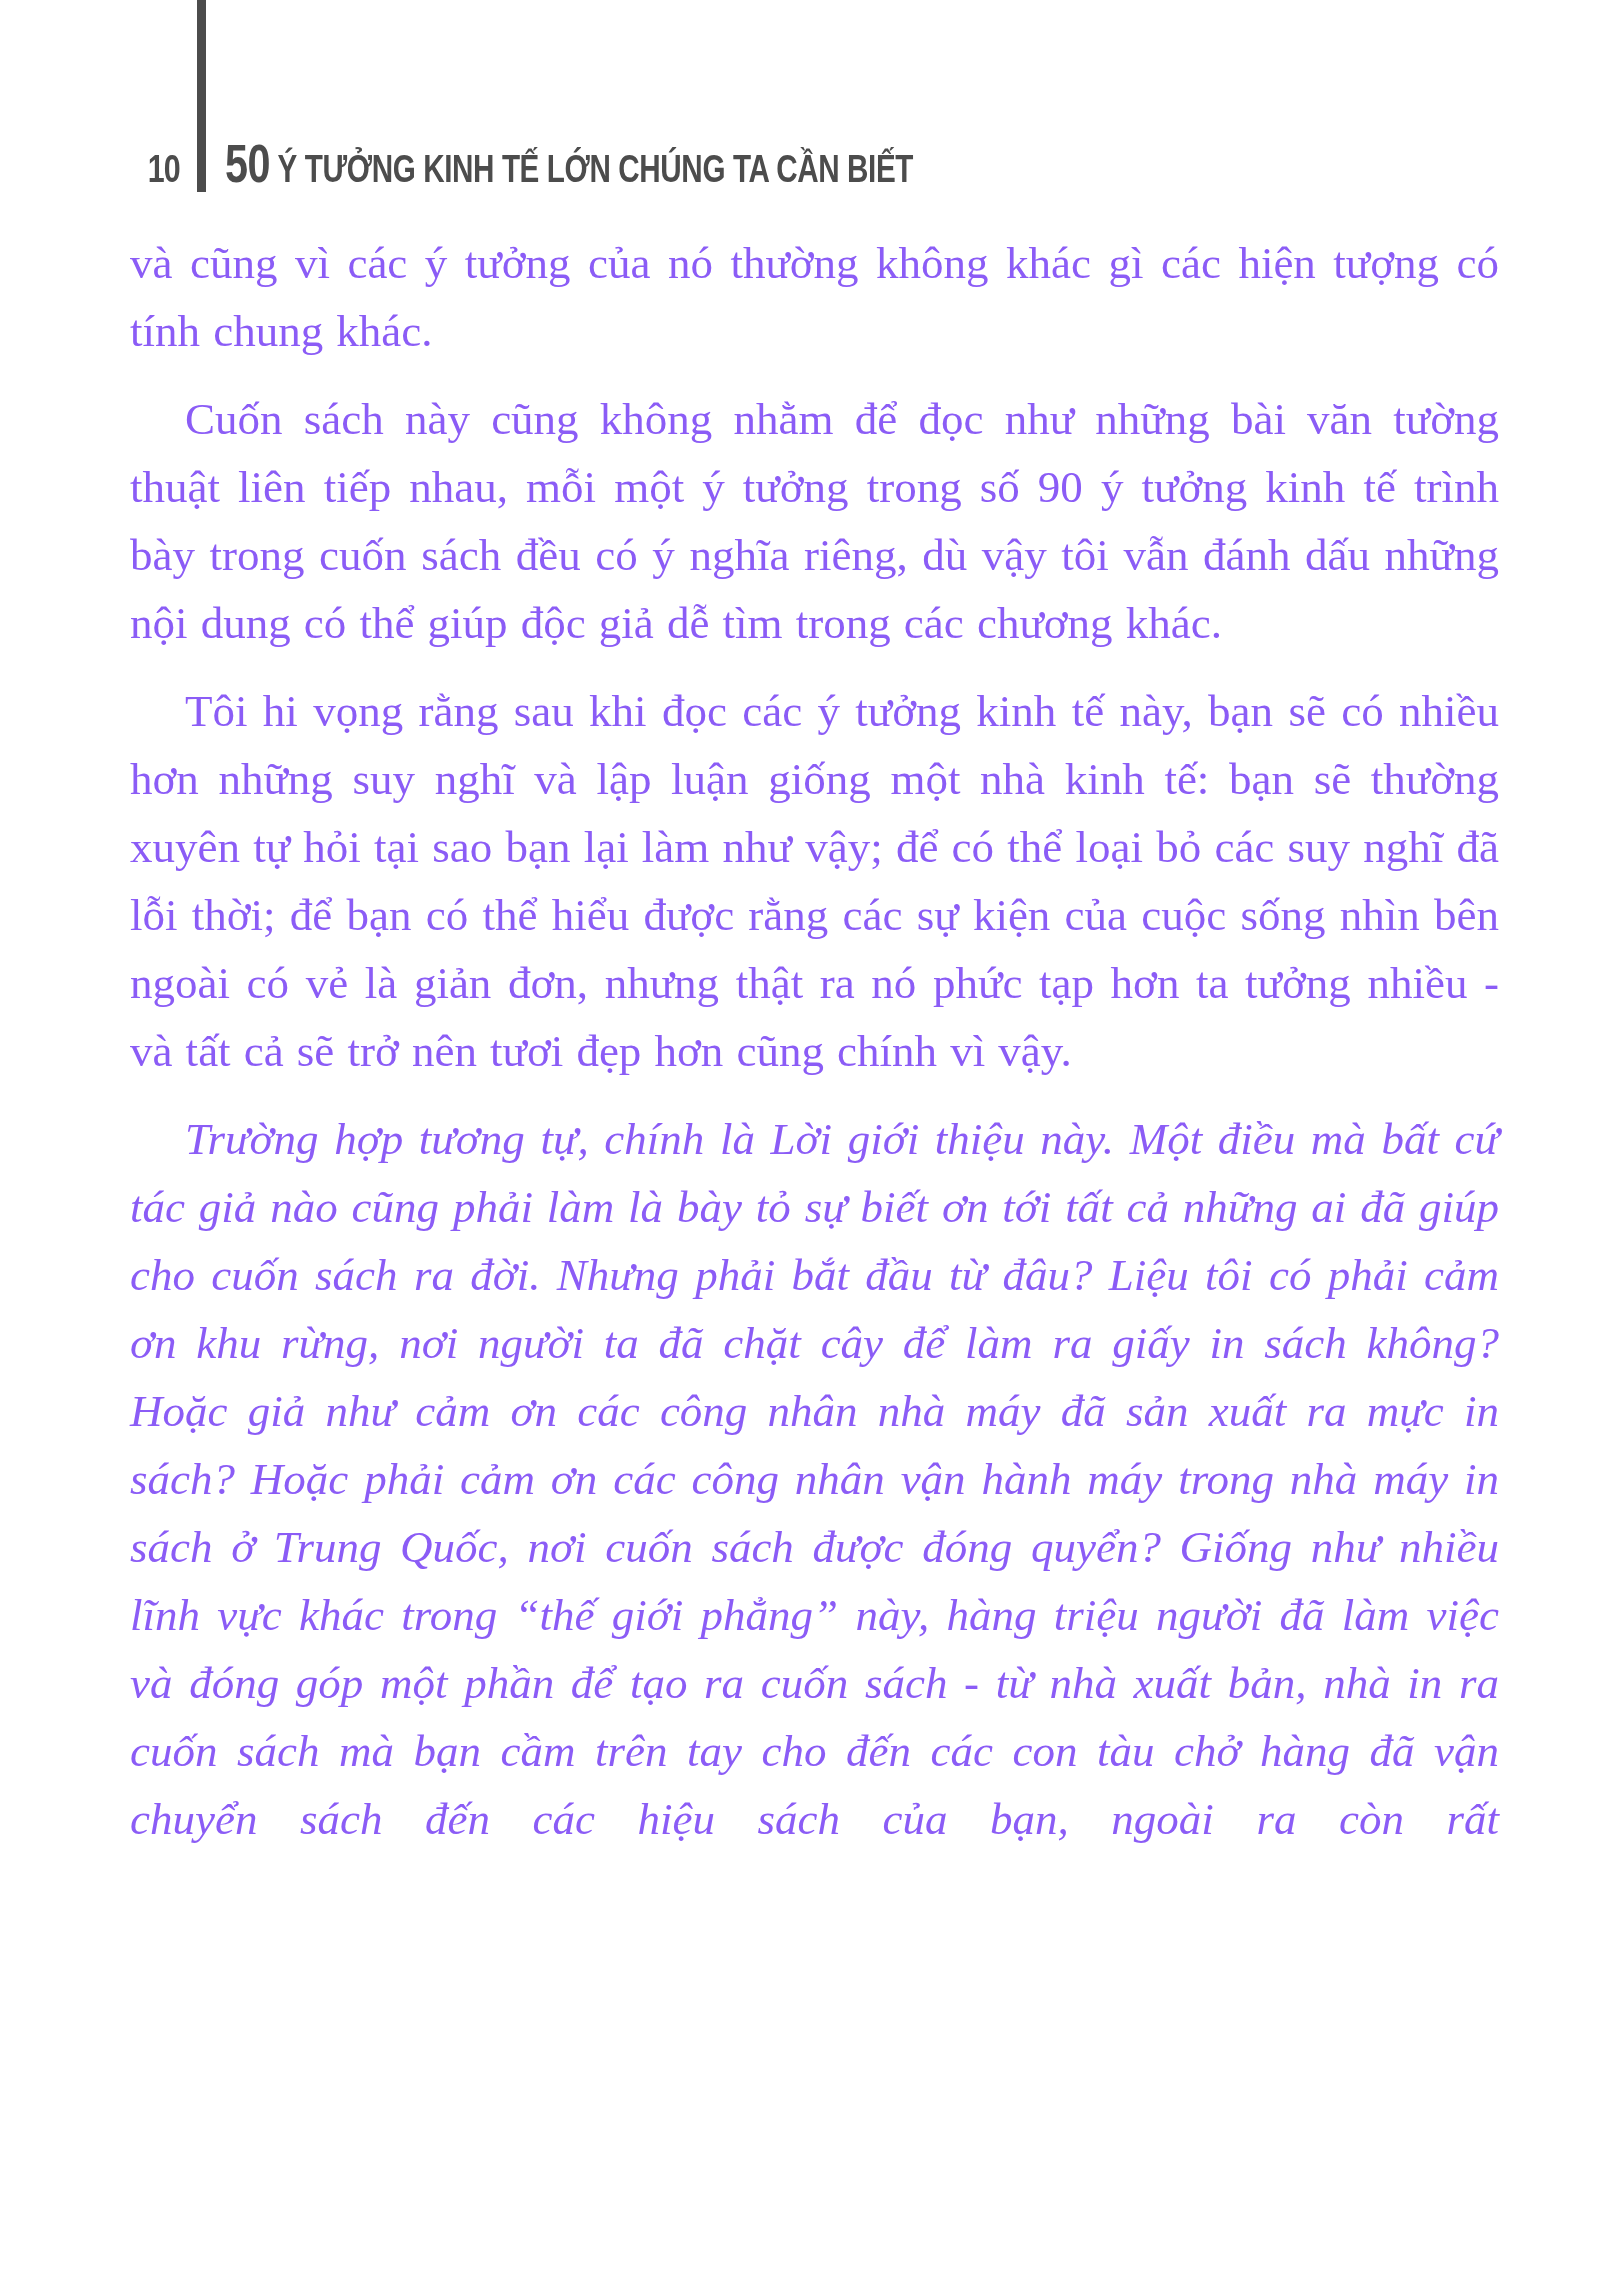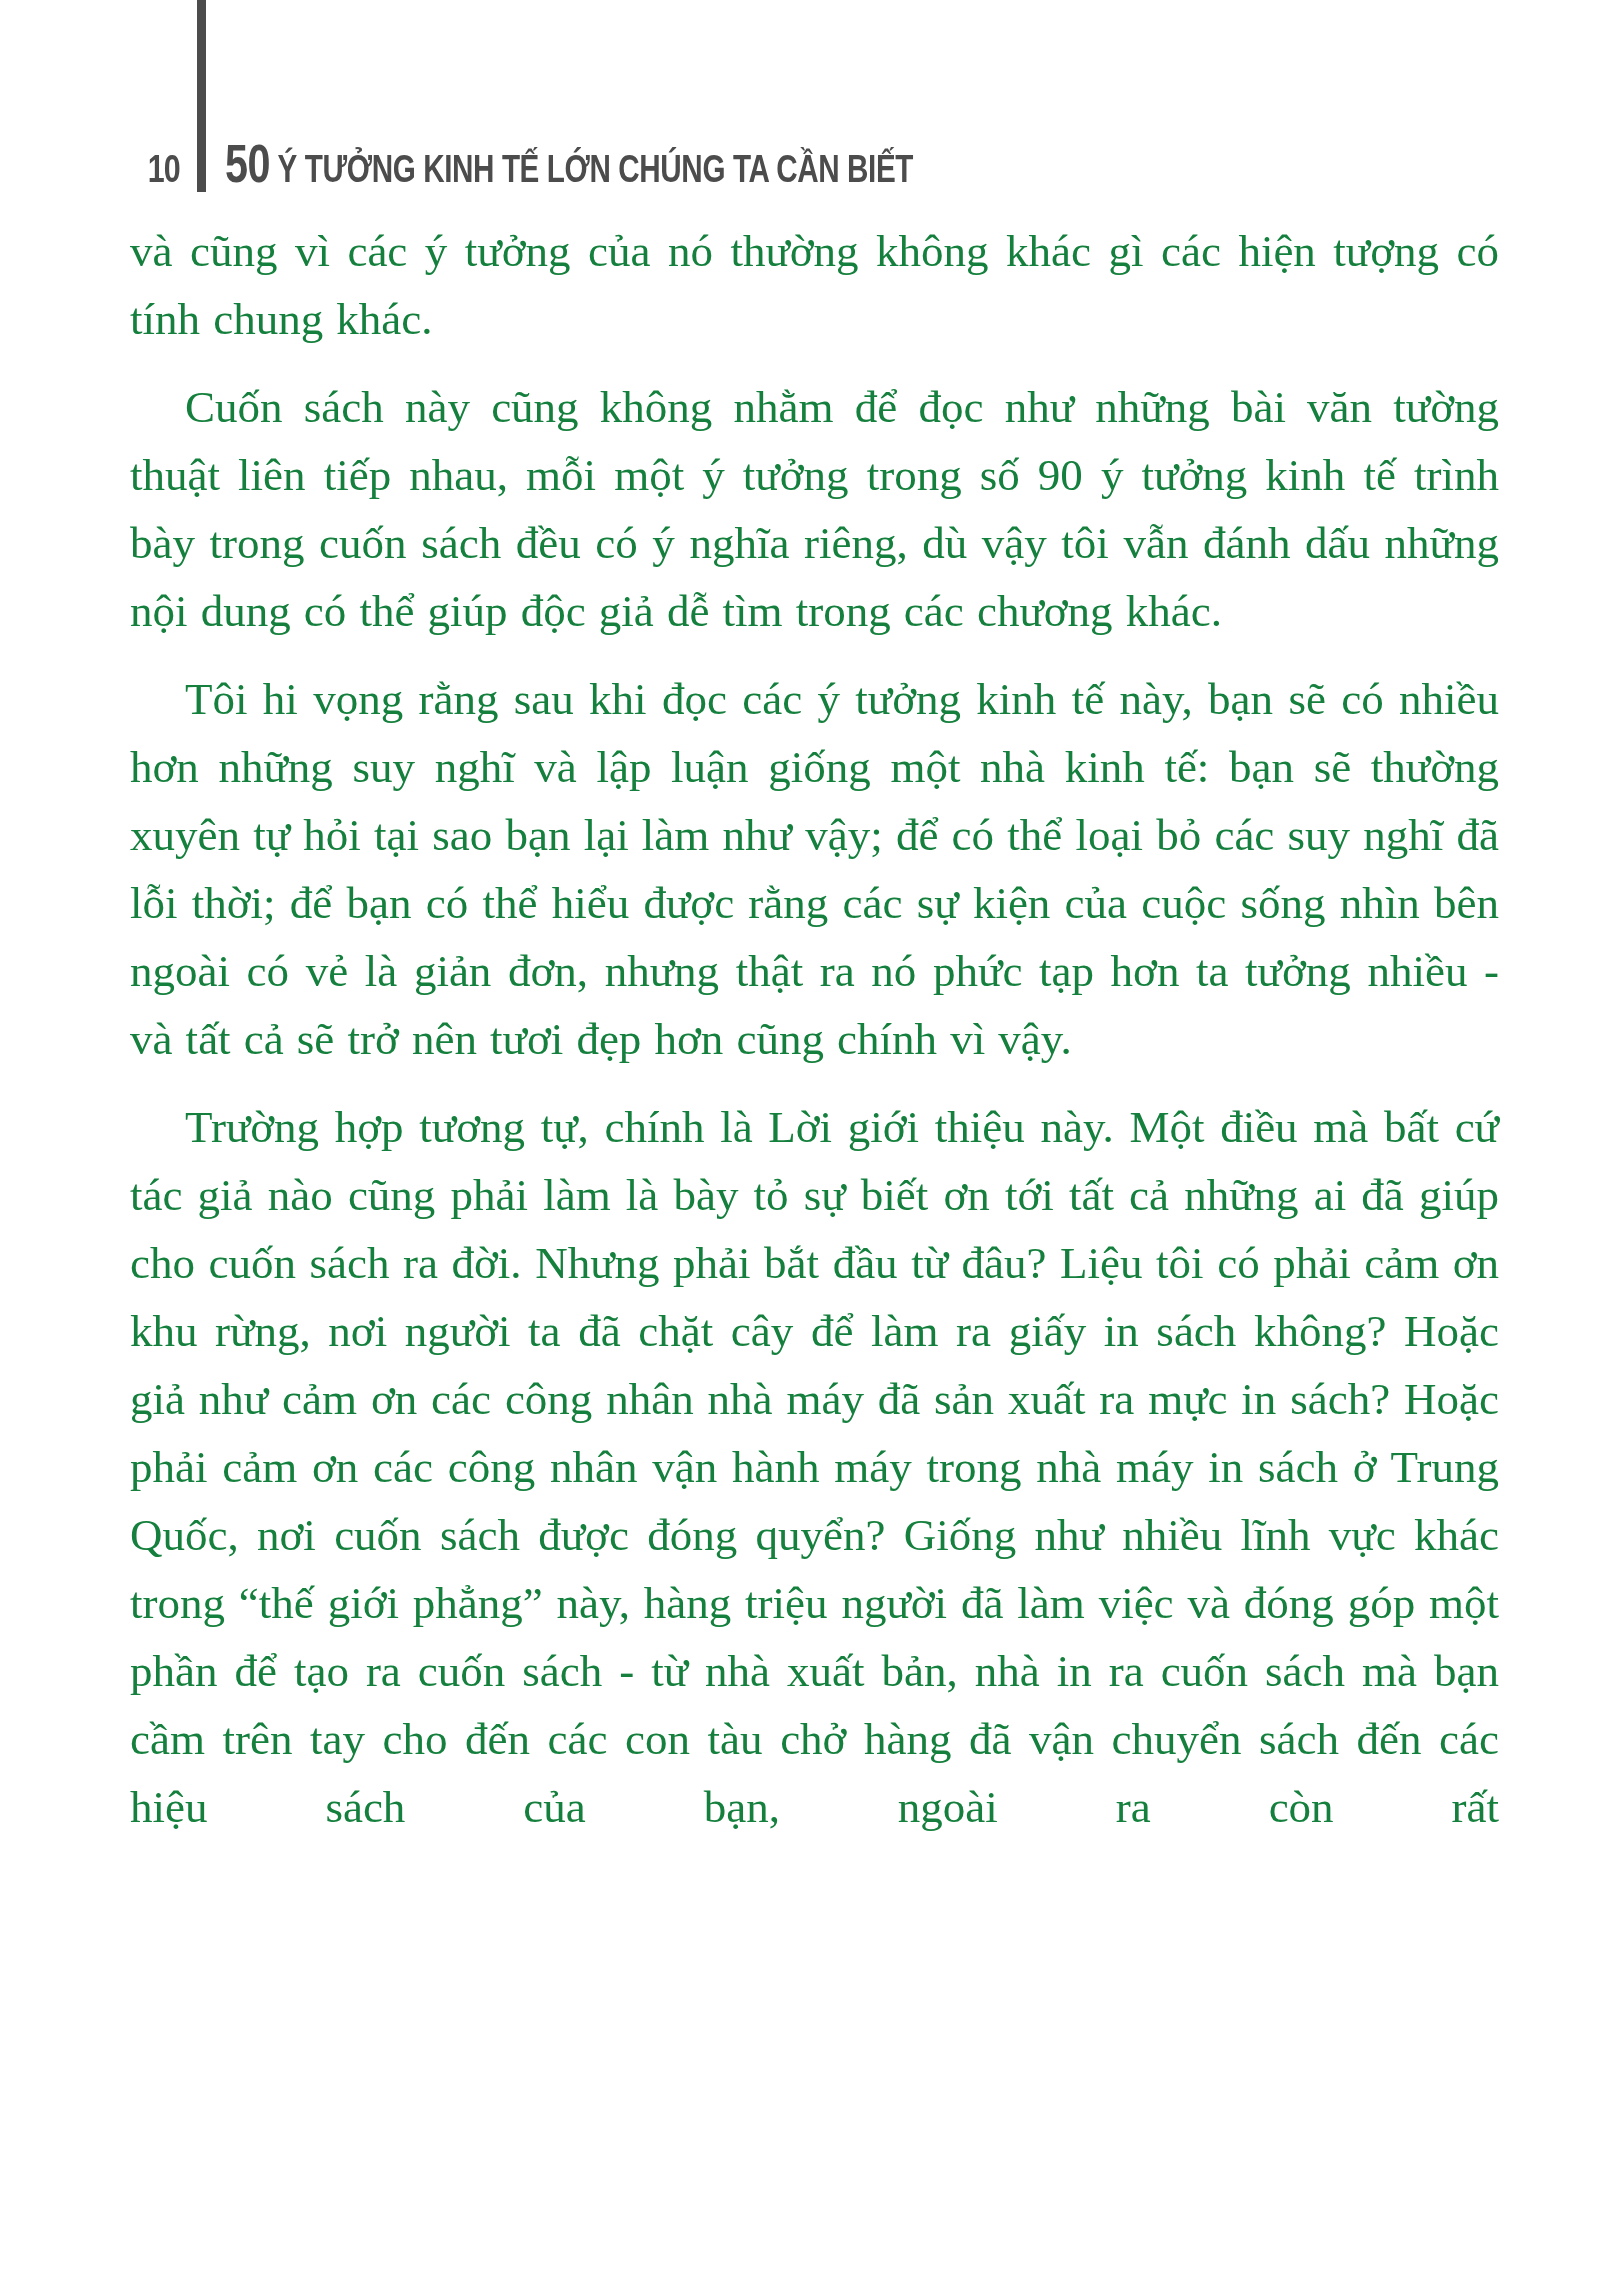--- a/index.html
+++ b/index.html
@@ -63,36 +63,37 @@
     margin-right: 9.5px;
   }
   .title-rest {
     font-size: 38px;
   }
 
   
   .content {
     position: absolute;
     left: 130px;
-    top: 217px;
+    top: 229px;
     width: 1369px;
-    color: #15803d;
+    color: #8b5cf6;
   }
   .content p {
     margin: 0 0 20px 0;
     font-size: 45px;
     line-height: 68px;
     text-align: justify;
     word-spacing: 1.9px;
   }
   .content p.indent {
     text-indent: 55px;
   }
   .content p.justify-last {
     text-align-last: justify;
+    font-style: italic;
   }
 </style>
 </head>
 <body>
 
 <div class="page">
 
   <div class="header">
     <div class="page-num">10</div>
     <div class="vbar"></div>

